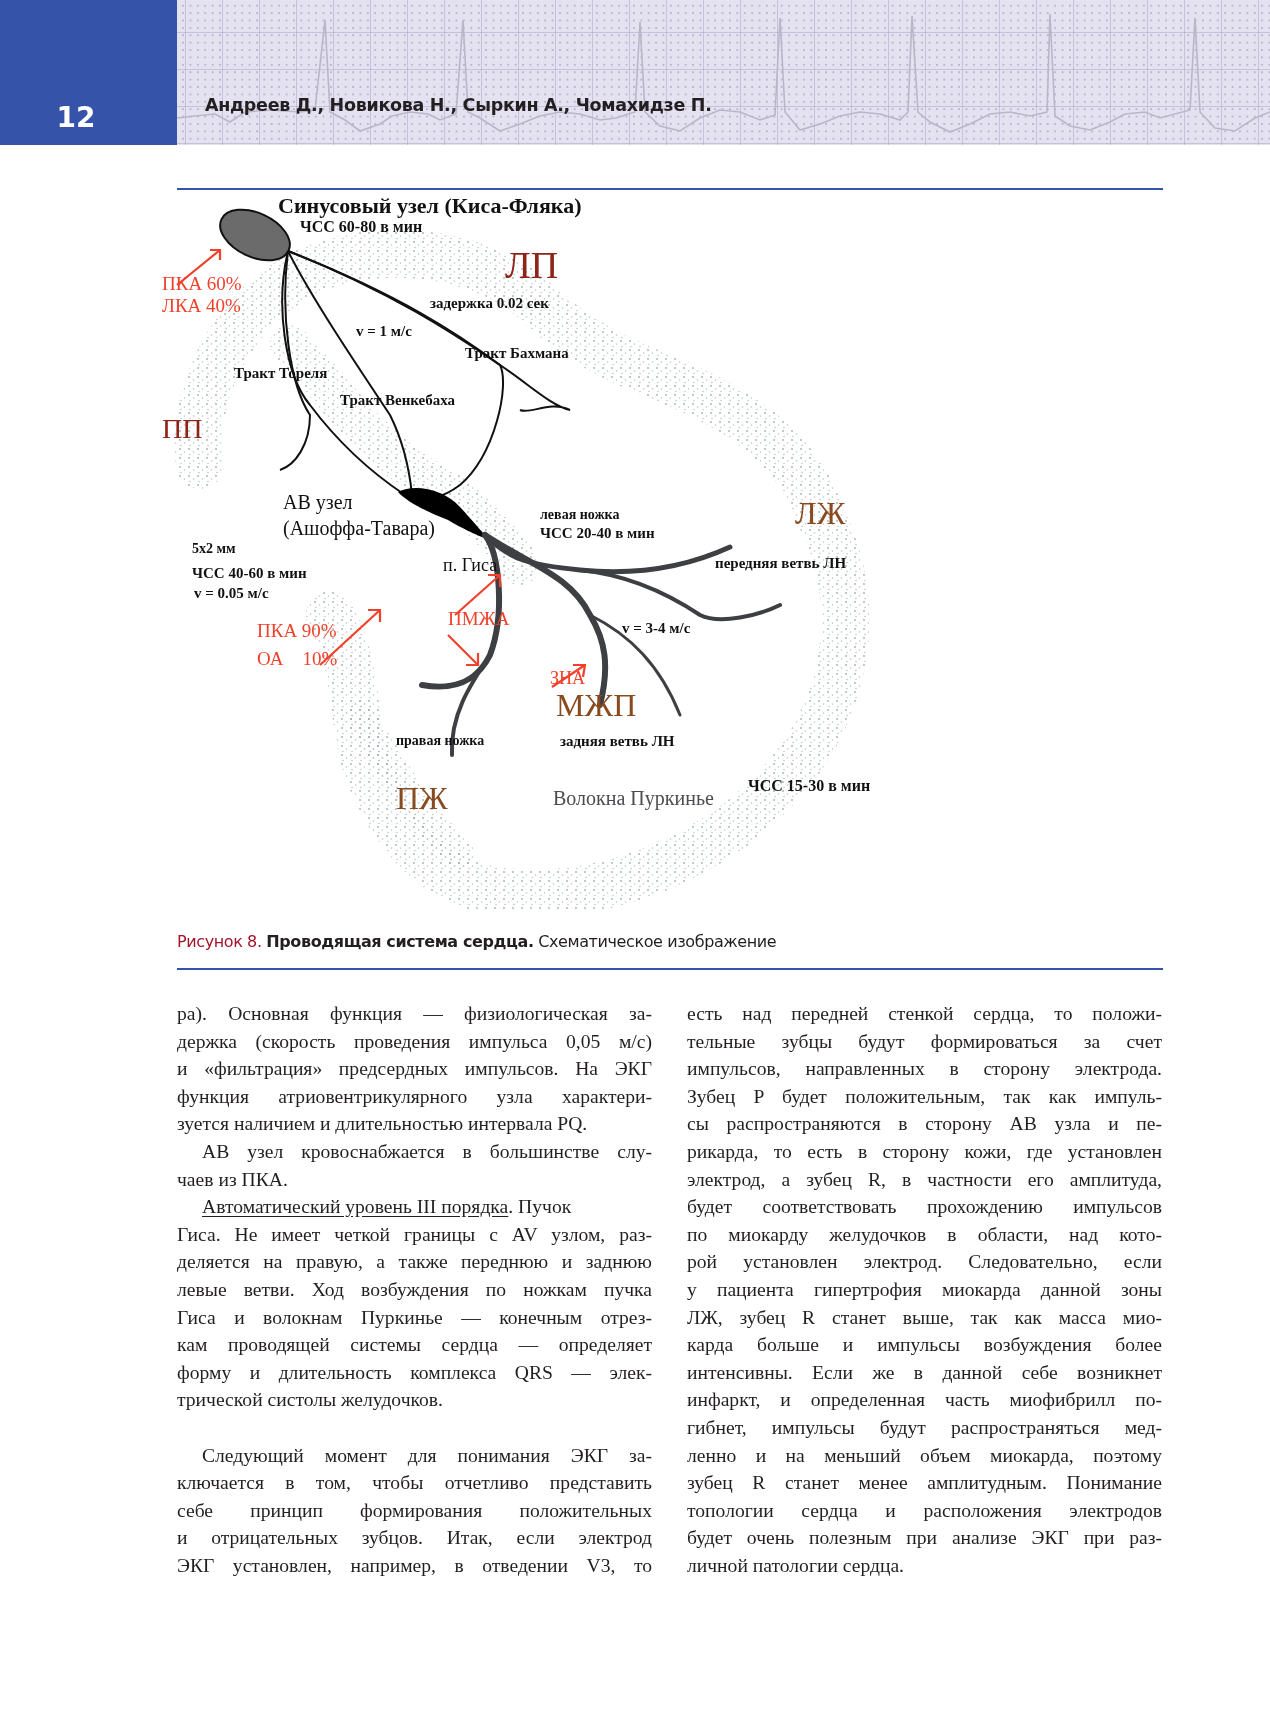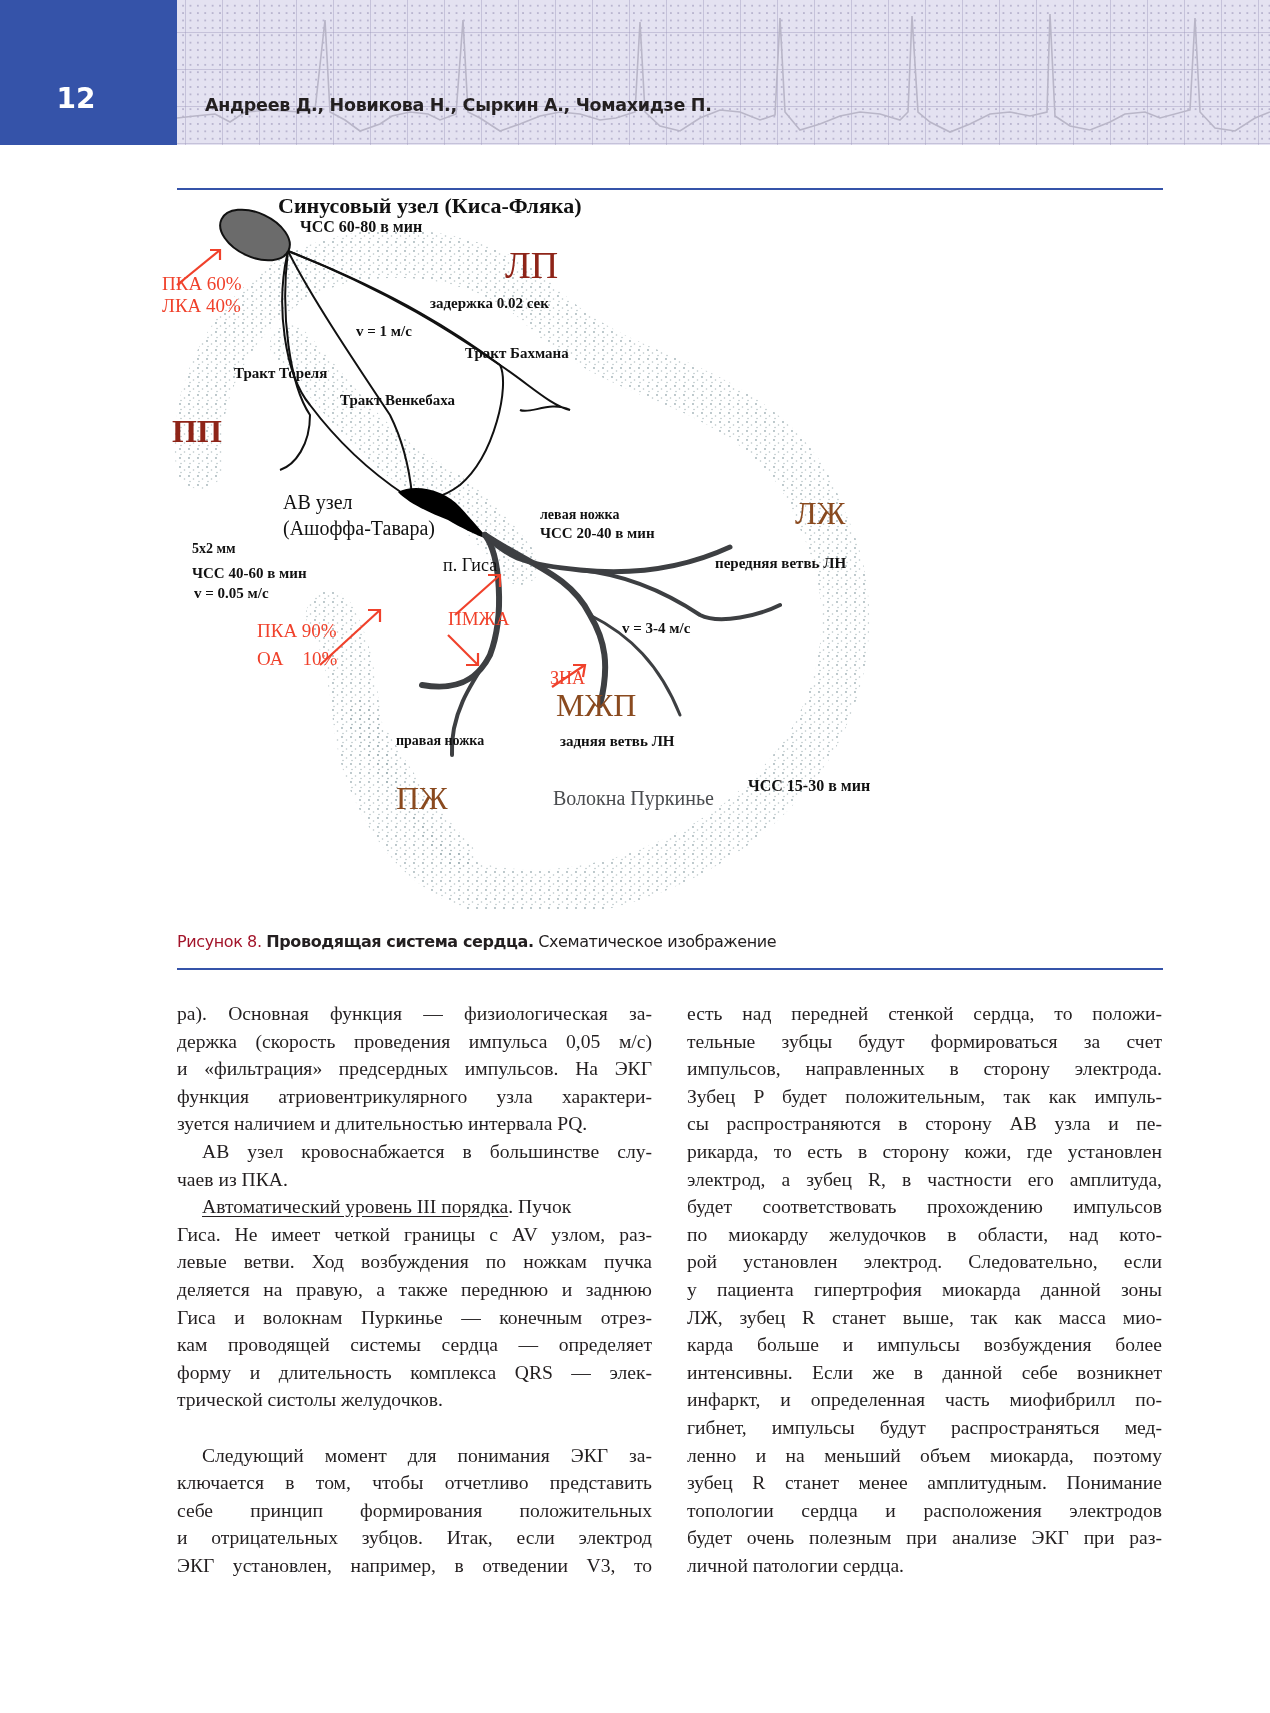--- a/index.html
+++ b/index.html
@@ -15,21 +15,21 @@
       linear-gradient(to bottom, rgba(160,155,190,0.45) 1px, transparent 1px),
       radial-gradient(circle, rgba(150,145,180,0.55) 0.9px, transparent 1.2px);
     background-size: 37px 37px, 37px 37px, 7.4px 7.4px;
     background-position: 0 0, 0 -5px, 2px 2px;
   }
   .ecg-svg { position: absolute; left: 0; top: 0; }
   .page-num-block {
     position: absolute; left: 0; top: 0; width: 177px; height: 145px; background: #3553a9;
   }
   .page-num {
-    position: absolute; left: 0; width: 152px; top: 82px; text-align: center;
+    position: absolute; left: 0; width: 152px; top: 101px; text-align: center;
     font-family: "DejaVu Sans", sans-serif; font-weight: bold; font-size: 28px; color: #ffffff;
     letter-spacing: 0px;
   }
   .authors {
     position: absolute; left: 205px; top: 95px;
     font-family: "DejaVu Sans", sans-serif; font-weight: bold; font-size: 17.5px; color: #231f20;
     letter-spacing: -0.3px;
   }
   .rule { position: absolute; left: 177px; width: 986px; height: 2px; background: #3553a9; }
   .figure { position: absolute; left: 160px; top: 195px; width: 780px; height: 715px; }
@@ -122,21 +122,21 @@
   <div class="fig-text" style="left:118px;top:-2px;font-size:22px;">Синусовый узел (Киса-Фляка)</div>
   <div class="fig-text" style="left:140px;top:23px;font-size:16px;">ЧСС 60-80 в мин</div>
   <div class="fig-text fig-red" style="left:2px;top:78px;font-size:19px;">ПКА 60%</div>
   <div class="fig-text fig-red" style="left:2px;top:100px;font-size:19px;">ЛКА 40%</div>
   <div class="fig-text fig-darkred" style="left:345px;top:48px;font-size:38px;font-weight:normal;">ЛП</div>
   <div class="fig-text" style="left:270px;top:100px;font-size:15px;">задержка 0.02 сек</div>
   <div class="fig-text" style="left:305px;top:128px;font-size:15px;margin-top:22px;">Тракт Бахмана</div>
   <div class="fig-text" style="left:196px;top:128px;font-size:15px;">v = 1 м/с</div>
   <div class="fig-text" style="left:30px;top:170px;font-size:15px;margin-left:44px;">Тракт Тореля</div>
   <div class="fig-text" style="left:180px;top:197px;font-size:15px;">Тракт Венкебаха</div>
-  <div class="fig-text fig-darkred" style="left:12px;top:218px;font-size:32px;font-weight:bold;">ПП</div>
+  <div class="fig-text fig-darkred" style="left:2px;top:218px;font-size:28px;font-weight:normal;">ПП</div>
   <div class="fig-text" style="left:123px;top:296px;font-size:20px;font-weight:normal;">АВ узел</div>
   <div class="fig-text" style="left:123px;top:322px;font-size:20px;font-weight:normal;">(Ашоффа-Тавара)</div>
   <div class="fig-text" style="left:32px;top:346px;font-size:14px;">5х2 мм</div>
   <div class="fig-text" style="left:32px;top:370px;font-size:15px;">ЧСС 40-60 в мин</div>
   <div class="fig-text" style="left:34px;top:390px;font-size:15px;">v = 0.05 м/с</div>
   <div class="fig-text fig-red" style="left:97px;top:425px;font-size:19px;">ПКА 90%</div>
   <div class="fig-text fig-red" style="left:97px;top:453px;font-size:19px;white-space:pre;">ОА    10%</div>
   <div class="fig-text" style="left:380px;top:312px;font-size:14px;">левая ножка</div>
   <div class="fig-text" style="left:380px;top:330px;font-size:15px;">ЧСС 20-40 в мин</div>
   <div class="fig-text fig-brown" style="left:635px;top:300px;font-size:32px;font-weight:normal;">ЛЖ</div>
@@ -164,22 +164,22 @@
 <div class="column" style="left:177px;">
   <span class="line">ра). Основная функция — физиологическая за-</span>
   <span class="line">держка (скорость проведения импульса 0,05 м/с)</span>
   <span class="line">и «фильтрация» предсердных импульсов. На ЭКГ</span>
   <span class="line">функция атриовентрикулярного узла характери-</span>
   <span class="line last">зуется наличием и длительностью интервала PQ.</span>
   <span class="line indent">АВ узел кровоснабжается в большинстве слу-</span>
   <span class="line last">чаев из ПКА.</span>
   <span class="line indent last"><span class="underline">Автоматический уровень III порядка</span><span>. Пучок</span></span>
   <span class="line">Гиса. Не имеет четкой границы с AV узлом, раз-</span>
+  <span class="line">деляется на правую, а также переднюю и заднюю</span>
   <span class="line">левые ветви. Ход возбуждения по ножкам пучка</span>
-  <span class="line">деляется на правую, а также переднюю и заднюю</span>
   <span class="line">Гиса и волокнам Пуркинье — конечным отрез-</span>
   <span class="line">кам проводящей системы сердца — определяет</span>
   <span class="line">форму и длительность комплекса QRS — элек-</span>
   <span class="line last">трической систолы желудочков.</span>
   <span class="gap"></span>
   <span class="line indent">Следующий момент для понимания ЭКГ за-</span>
   <span class="line">ключается в том, чтобы отчетливо представить</span>
   <span class="line">себе принцип формирования положительных</span>
   <span class="line">и отрицательных зубцов. Итак, если электрод</span>
   <span class="line">ЭКГ установлен, например, в отведении V3, то</span>

